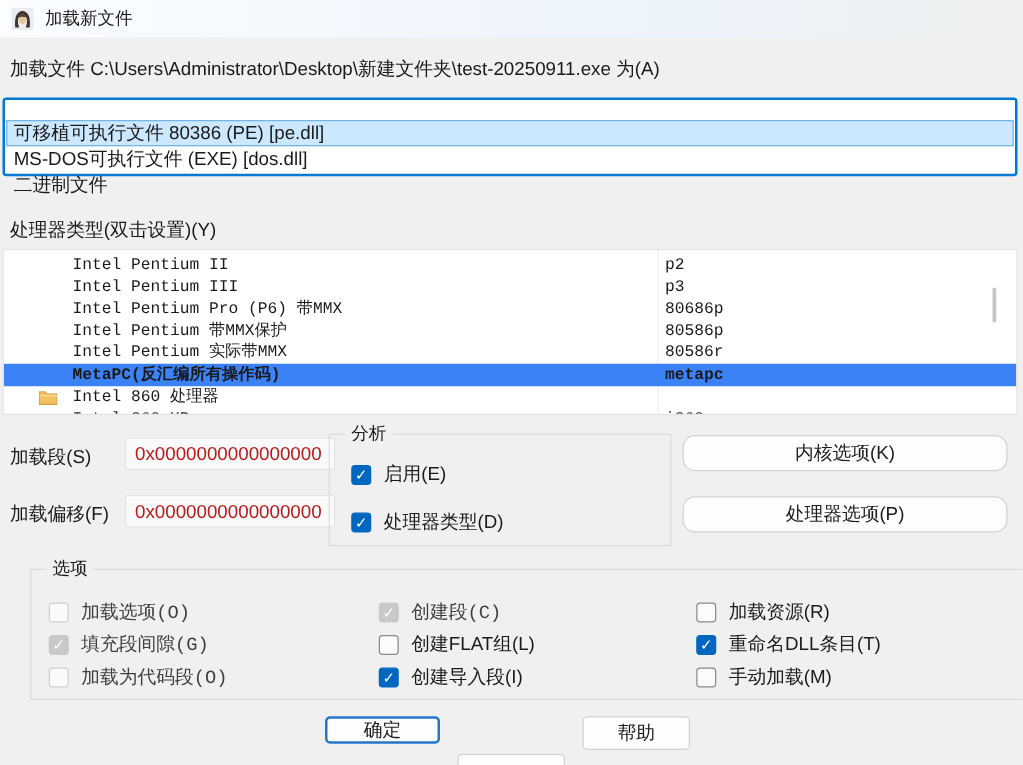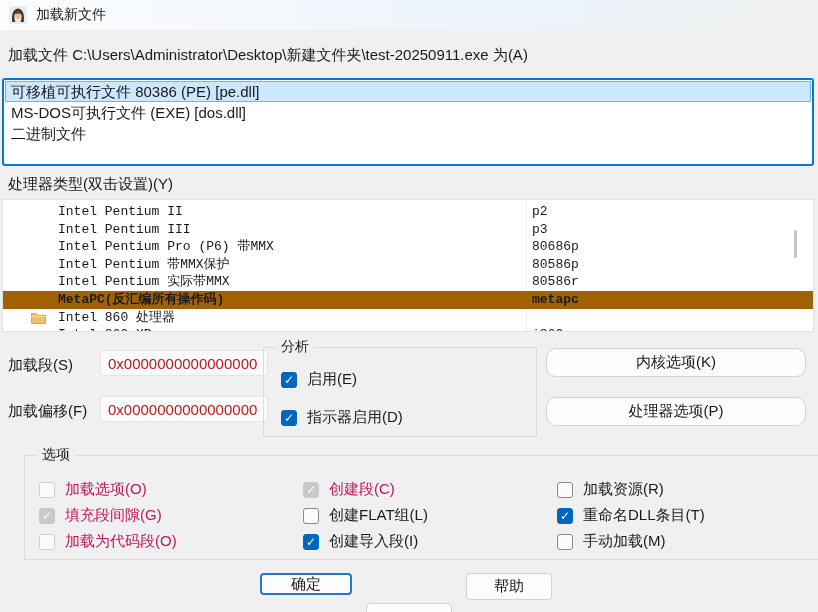--- a/index.html
+++ b/index.html
@@ -9,32 +9,32 @@
   
   .titlebar{position:absolute;left:0;top:0;width:818px;height:30px;box-sizing:border-box;
             background:linear-gradient(90deg,#fbfdff 0%,#ecf3fb 65%,#edf1f3 88%,#f0f0f0 100%);
             display:flex;align-items:center;padding-left:9px;}
   .titlebar .ttl{font-size:14px;margin-left:9px;}
   .appicon{width:18px;height:18px;display:block;}
 
   .label{position:absolute;font-size:15px;white-space:nowrap;}
 
   
-  .loaderbox{position:absolute;left:2px;top:78px;width:812px;height:88px;background:#fff;
-             border:2px solid #0078d4;border-radius:3px;box-sizing:border-box;padding-top:1px;}
+  .loaderbox{position:absolute;left:2px;top:78px;width:812px;height:63px;background:#fff;
+             border:2px solid #0078d4;border-radius:3px;box-sizing:border-box;padding-top:16px;}
   .loader-item{height:21px;line-height:20px;font-size:15px;padding-left:5px;margin:0 1px;
                border:1px solid transparent;box-sizing:border-box;white-space:nowrap;cursor:default;}
   .loader-item.selected{background:#cce8ff;border-color:#74b5e8;}
 
   
   .proclist{position:absolute;left:2px;top:199px;width:812px;height:133px;background:#fff;
             border:1px solid #e2e2e2;box-sizing:border-box;overflow:hidden;
             font-family:"Liberation Mono","DejaVu Sans Mono",monospace;font-size:13px;}
   .prow{position:absolute;left:0;width:100%;height:18px;line-height:18px;cursor:default;}
-  .prow.hl{background:#a16207;}
+  .prow.hl{background:#3b82f6;}
   .prow.bold{font-weight:bold;}
   .pname{position:absolute;left:55px;white-space:nowrap;}
   .pid{position:absolute;left:529px;white-space:nowrap;}
   .pfolder{position:absolute;left:28px;top:3px;}
   .colsep{position:absolute;left:523px;top:0;width:1px;height:100%;background:#ededed;}
   .vthumb{position:absolute;left:791px;top:30px;width:3px;height:28px;background:#c6c6c6;border-radius:2px;}
 
   
   .hexinput{position:absolute;left:100px;width:168px;height:26px;background:#fafafa;
             border:1px solid #e5e5e5;border-radius:2px;color:#b91c1c;font-size:15px;
@@ -45,21 +45,21 @@
   .legend{position:absolute;top:-10px;left:12px;background:#f0f0f0;padding:0 5px;font-size:14px;}
 
   
   .cbrow{position:absolute;display:flex;align-items:center;gap:10px;font-size:15px;cursor:default;white-space:nowrap;}
   .cbox{width:16px;height:16px;border-radius:3px;box-sizing:border-box;flex:0 0 16px;
         display:flex;align-items:center;justify-content:center;font-size:12px;line-height:1;color:#fff;}
   .cbox.on{background:#0067c0;border:1px solid #0067c0;}
   .cbox.off{background:#fbfbfb;border:1px solid #8a8a8a;color:transparent;}
   .cbrow.disabled .cbox.on{background:#c9c9c9;border-color:#c9c9c9;}
   .cbrow.disabled .cbox.off{background:#fafafa;border-color:#d0d0d0;}
-  .cbrow.disabled .cblabel{color:#be185d;}
+  .cbrow.disabled .cblabel{color:#404040;font-family:Liberation Mono, monospace;}
 
   
   .btn{position:absolute;background:#fdfdfd;border:1px solid #d2d2d2;border-radius:4px;
        font-size:15px;display:flex;align-items:center;justify-content:center;
        box-sizing:border-box;cursor:default;color:#1a1a1a;}
   .sidebtn{left:546px;width:260px;height:29px;border-radius:10px;}
   .btn.default{border:2px solid #2277c9;}
 </style>
 </head>
 <body>
@@ -134,21 +134,21 @@
   <input class="hexinput" style="top: 396px;" readonly="" value="0x0000000000000000">
 
   <div class="groupbox" style="left:263px;top:347px;width:274px;height:90px;">
     <span class="legend">分析</span>
     <div class="cbrow" style="left:17px;top:22px;">
       <span class="cbox on">✓</span>
       <span class="cblabel">启用(E)</span>
     </div>
     <div class="cbrow" style="left:17px;top:60px;">
       <span class="cbox on">✓</span>
-      <span class="cblabel">指示器启用(D)</span>
+      <span class="cblabel">处理器类型(D)</span>
     </div>
   </div>
 
   <div class="btn sidebtn" style="top:348px;">内核选项(K)</div>
   <div class="btn sidebtn" style="top:397px;">处理器选项(P)</div>
 
   <div class="groupbox" style="left:24px;top:455px;width:802px;height:105px;">
     <span class="legend">选项</span>
 
     <div class="cbrow disabled" style="left:14px;top:24px;">

